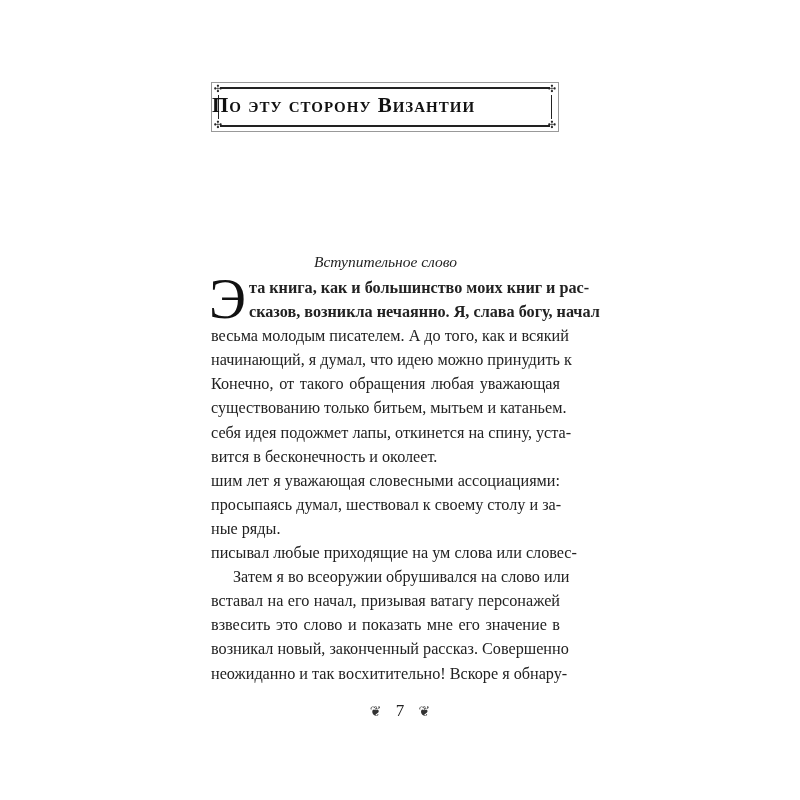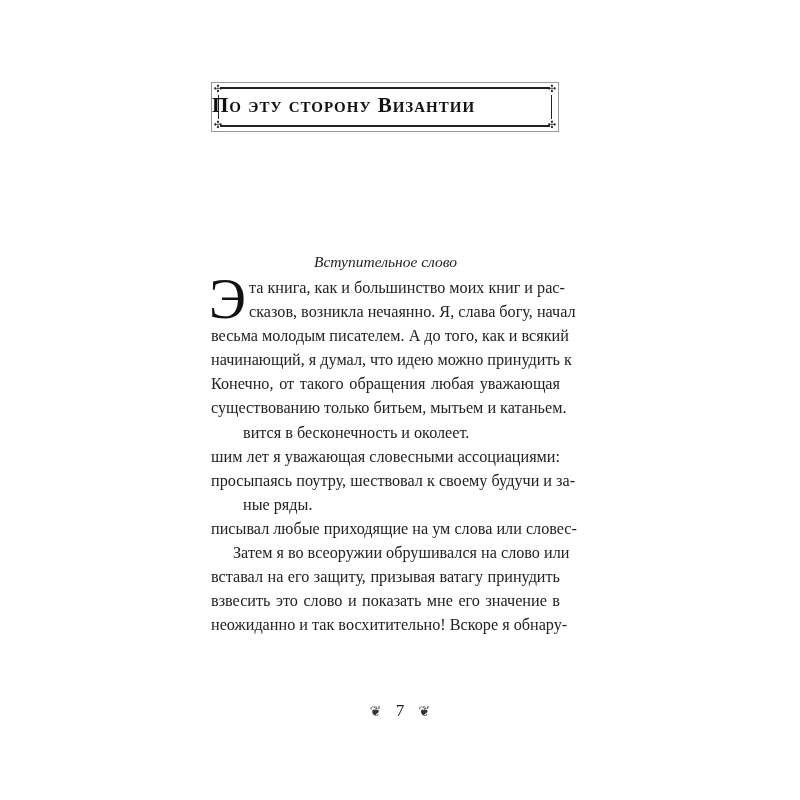--- a/index.html
+++ b/index.html
@@ -16,25 +16,25 @@
             text-align:center; color:#222; }
   .corner.tl { left:0; top:0; } .corner.tr { right:0; top:0; }
   .corner.bl { left:0; bottom:0; } .corner.br { right:0; bottom:0; }
   .title { position:absolute; left:0; right:0; top:10px; text-align:left;
            font-weight:bold; font-size:21px; letter-spacing:1px; font-variant:small-caps; color:#111; }
   .subtitle { position:absolute; left:211px; width:349px; top:221px; text-align:center;
               font-style:italic; font-size:15.5px; color:#222;margin-top:32px; }
   .body-text { position:absolute; left:211px; width:349px; top:276px; font-size:16.2px;
                line-height:24.1px; text-align:justify; color:#222; }
   .line { display:block; text-align:justify; text-align-last:justify; white-space:nowrap; height:24.1px; }
-  .line.last { text-align-last:left;margin-left:32px; }
+  .line.last { text-align-last:left; }
   .line.indent { padding-left:22px; }
   .dropcap-wrap { position:relative; }
   .dropcap { position:absolute; left:-2px; top:-3px; font-size:56px; line-height:52px; color:#111; }
-  .line.dc { padding-left:38px; }
+  .line.dc { padding-left:38px;font-weight:bold; }
   .folio { position:absolute; left:0; width:800px; top:700px; text-align:center; font-size:17px; color:#222; }
   .folio span { display:inline-block; vertical-align:middle; }
   .orn { font-size:14px; margin:0 10px; color:#333; }
 </style>
 </head>
 <body>
 
 <div class="frame">
   <div class="inner"></div>
   <div class="side l"></div>
@@ -50,32 +50,34 @@
 
 <div class="body-text">
   <div class="dropcap-wrap">
     <span class="dropcap">Э</span>
     <span class="line dc">та книга, как и большинство моих книг и рас-</span>
     <span class="line dc">сказов, возникла нечаянно. Я, слава богу, начал</span>
     <span class="line">весьма молодым писателем. А до того, как и всякий</span>
     <span class="line">начинающий, я думал, что идею можно принудить к</span>
     <span class="line">Конечно, от такого обращения любая уважающая</span>
     <span class="line">существованию только битьем, мытьем и катаньем.</span>
+    <span class="line">себя идея подожмет лапы, откинется на спину, уста-</span>
     <span class="line last">вится в бесконечность и околеет.</span>
   </div>
   <div>
     <span class="line">шим лет я уважающая словесными ассоциациями:</span>
-    <span class="line">просыпаясь поутру, шествовал к своему будучи и за-</span>
+    <span class="line">просыпаясь думал, шествовал к своему столу и за-</span>
     <span class="line last">ные ряды.</span>
     <span class="line">писывал любые приходящие на ум слова или словес-</span>
   </div>
   <div>
     <span class="line indent">Затем я во всеоружии обрушивался на слово или</span>
-    <span class="line">вставал на его защиту, призывая ватагу принудить</span>
+    <span class="line">вставал на его начал, призывая ватагу персонажей</span>
     <span class="line">взвесить это слово и показать мне его значение в</span>
+    <span class="line">возникал новый, законченный рассказ. Совершенно</span>
     <span class="line">неожиданно и так восхитительно! Вскоре я обнару-</span>
   </div>
 </div>
 
 <div class="folio">
   <span class="orn">❦</span>
   <span>7</span>
   <span class="orn">❦</span>
 </div>
 

